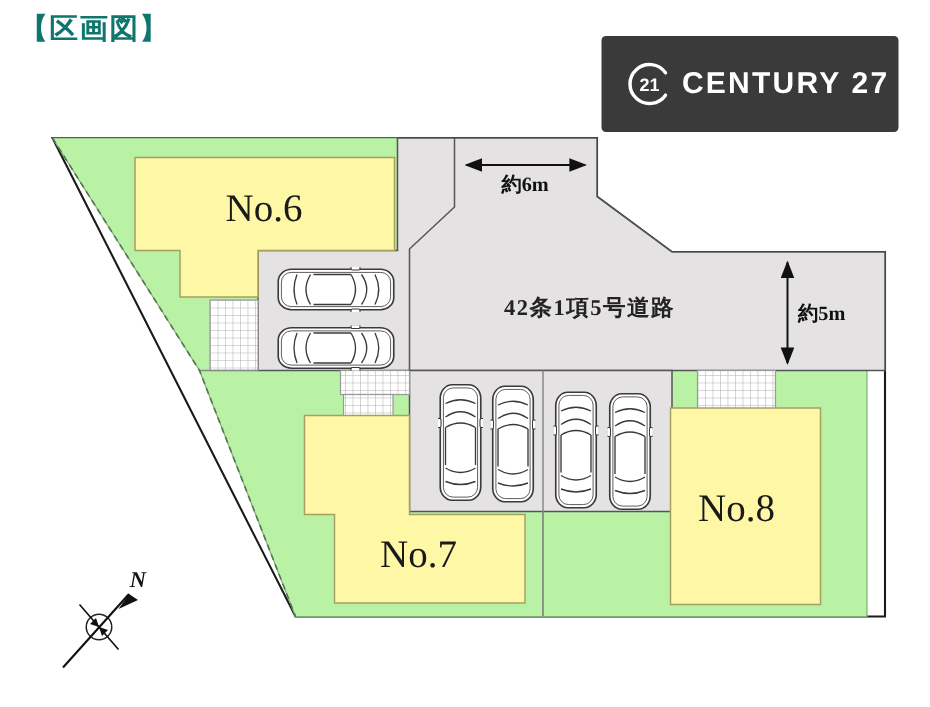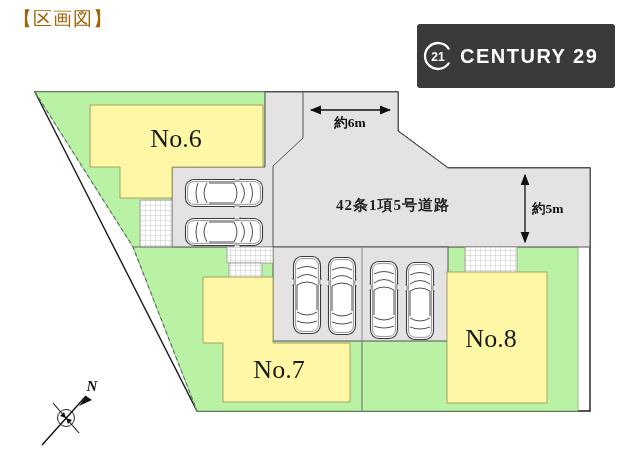--- a/index.html
+++ b/index.html
@@ -1,28 +1,28 @@
 <!DOCTYPE html>
 <html><head>
 <meta charset="utf-8">
 <style>
   html,body{margin:0;padding:0;background:#ffffff;}
   .stage{
     position:relative;width:620px;height:471px;background:#ffffff;overflow:hidden;
     font-family:"Liberation Sans","DejaVu Sans",sans-serif;
   }
   .page-title{
-    position:absolute;left:13px;top:6px;font-size:19px;font-weight:400;
-    color:#a16207;letter-spacing:1px;
+    position:absolute;left:13px;top:6px;font-size:19px;font-weight:700;
+    color:#0f766e;letter-spacing:1px;
   }
   .map-svg{position:absolute;left:0;top:0;}
   .logo{
-    position:absolute;left:417px;top:24px;width:198px;height:64px;
+    position:absolute;left:401px;top:24px;width:198px;height:64px;
     background:#3a3a3a;border-radius:3px;color:#fff;
-    display:flex;flex-direction:column;align-items:flex-start;justify-content:center;
+    display:flex;flex-direction:column;align-items:flex-end;justify-content:center;
     box-sizing:border-box;padding:4px 6px;
   }
   .logo-row{display:flex;align-items:center;gap:7px;}
   .logo-brand{font-size:20px;font-weight:bold;letter-spacing:1.5px;white-space:nowrap;}
   .logo-sub{font-size:12.5px;font-weight:bold;letter-spacing:3px;margin-top:2px;white-space:nowrap;}
   .seal{display:block;}
   svg text.lot-label{
     font-family:"Liberation Serif","DejaVu Serif",serif;
     font-size:26px;fill:#1a1a1a;
   }
@@ -129,17 +129,17 @@
       <text class="north-label" x="26" y="-27" text-anchor="middle">N</text>
     </g>
   </svg>
 
   <div class="logo" style="background: rgb(58, 58, 58);">
     <div class="logo-row">
       <svg class="seal" width="30" height="30" viewBox="0 0 30 30">
         <path d="M25.65,7.54 A13,13 0 1 0 25.65,22.46" fill="none" stroke="#ffffff" stroke-width="2.3" stroke-linecap="round"></path>
         <text x="15" y="19.5" text-anchor="middle" fill="#ffffff" style="font-family:&quot;Liberation Sans&quot;,&quot;DejaVu Sans&quot;,sans-serif;font-size:12px;font-weight:bold;">21</text>
       </svg>
-      <span class="logo-brand">CENTURY 29</span>
+      <span class="logo-brand">CENTURY 27</span>
     </div>
   </div>
 
 </div>
 
 </body></html>

